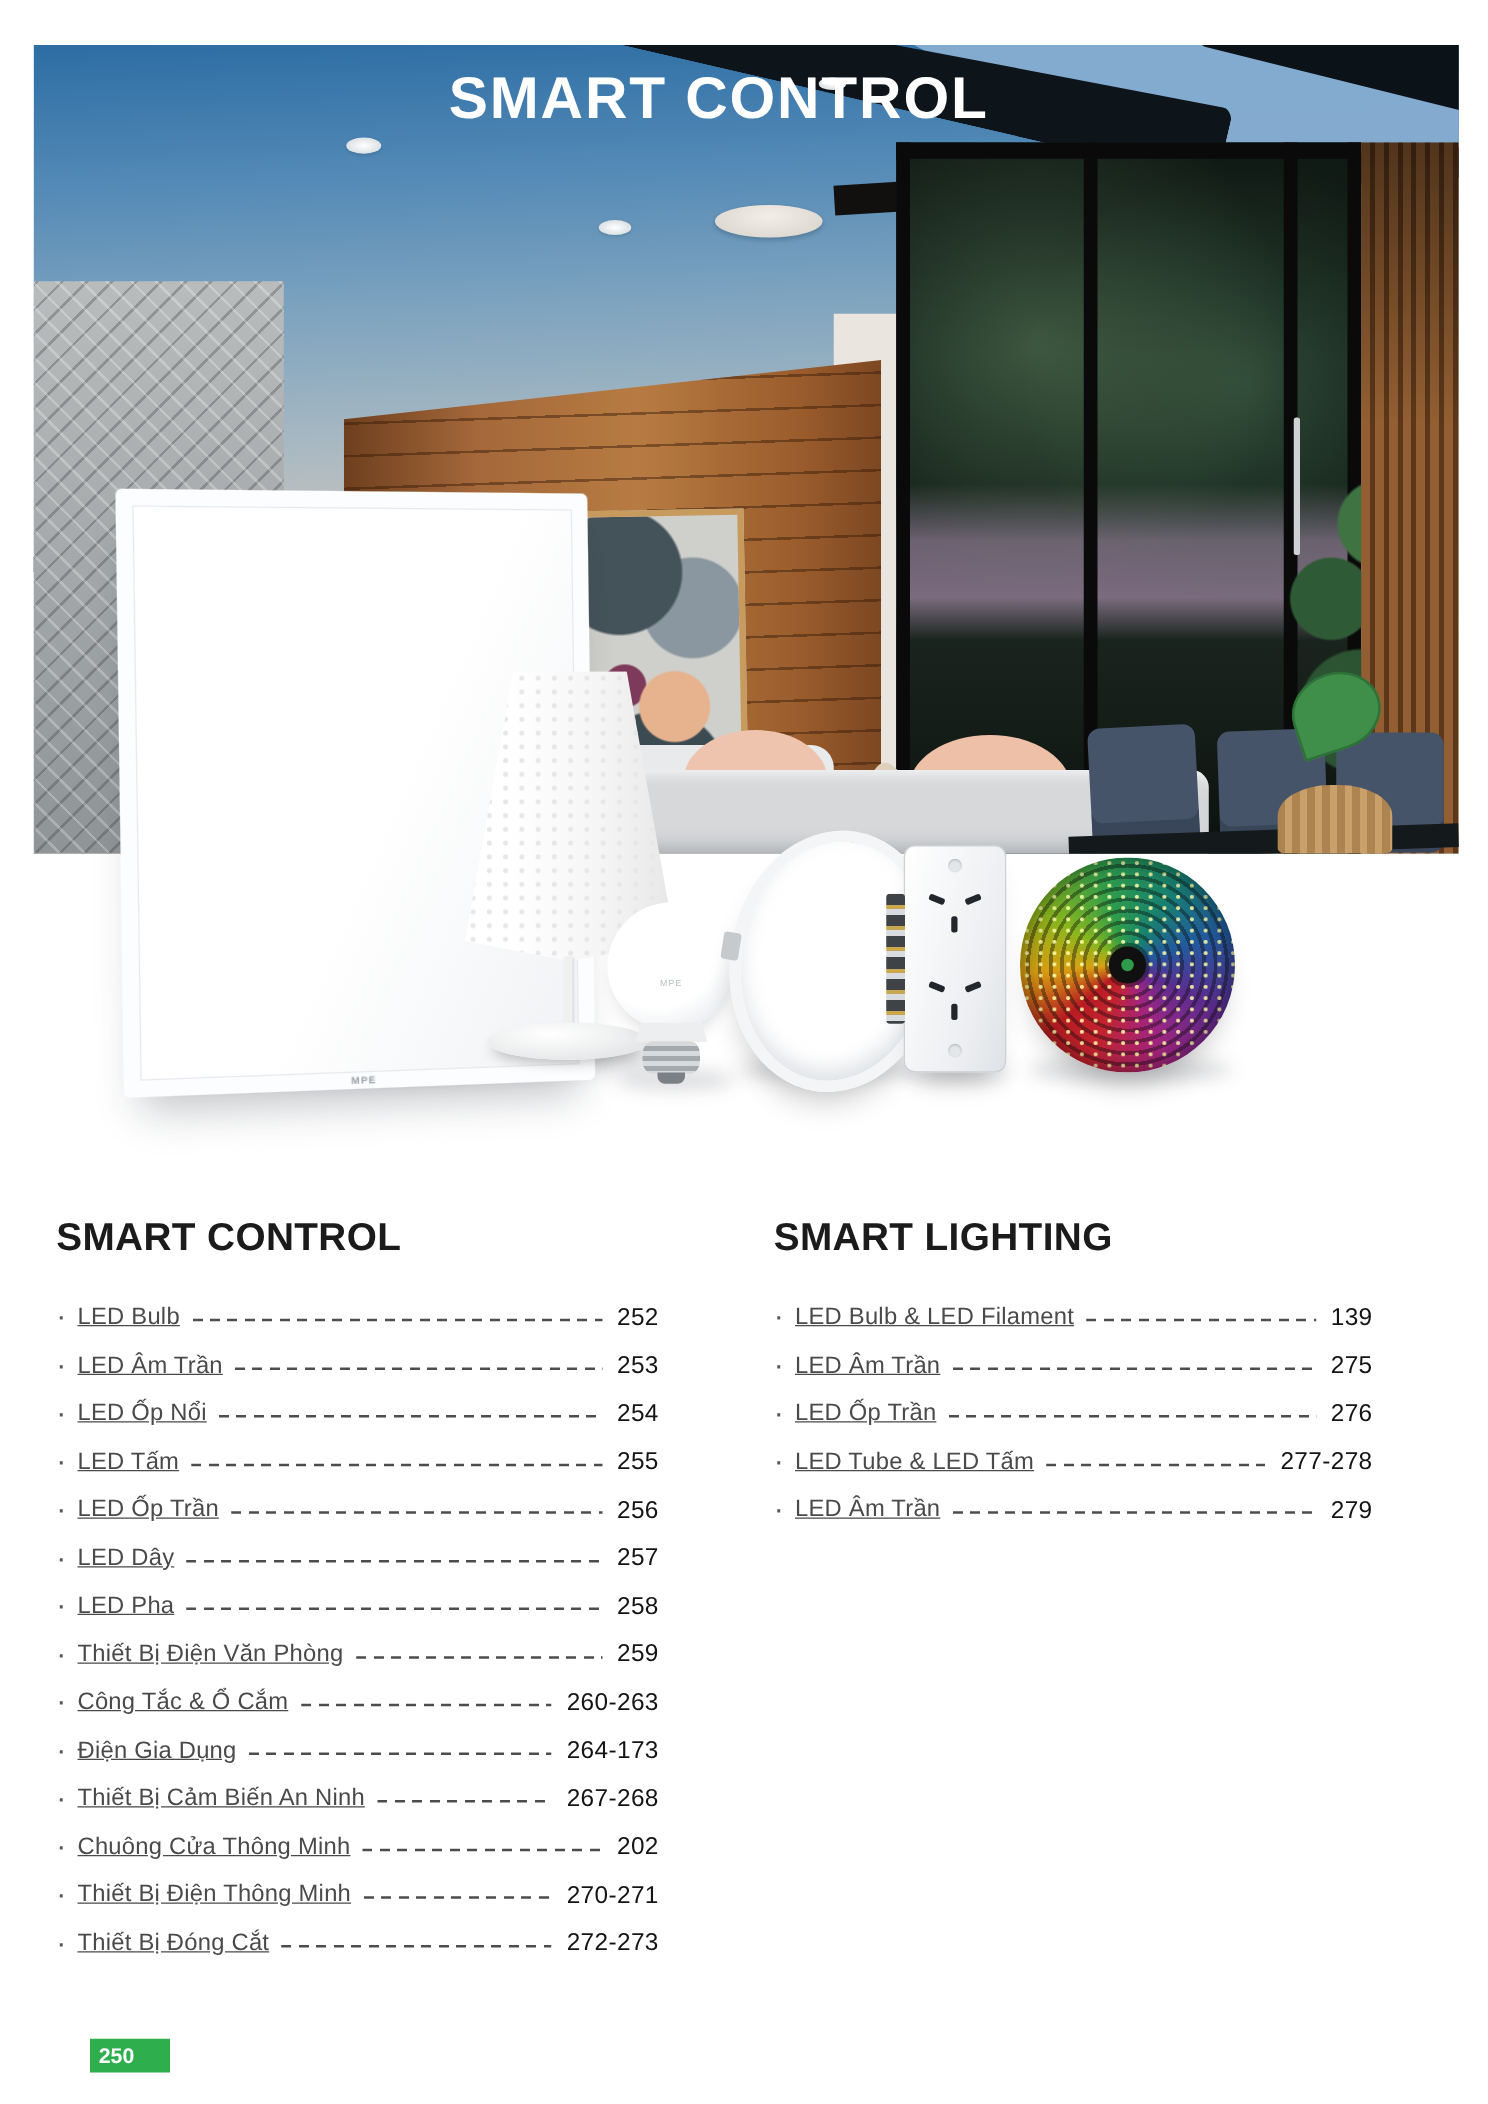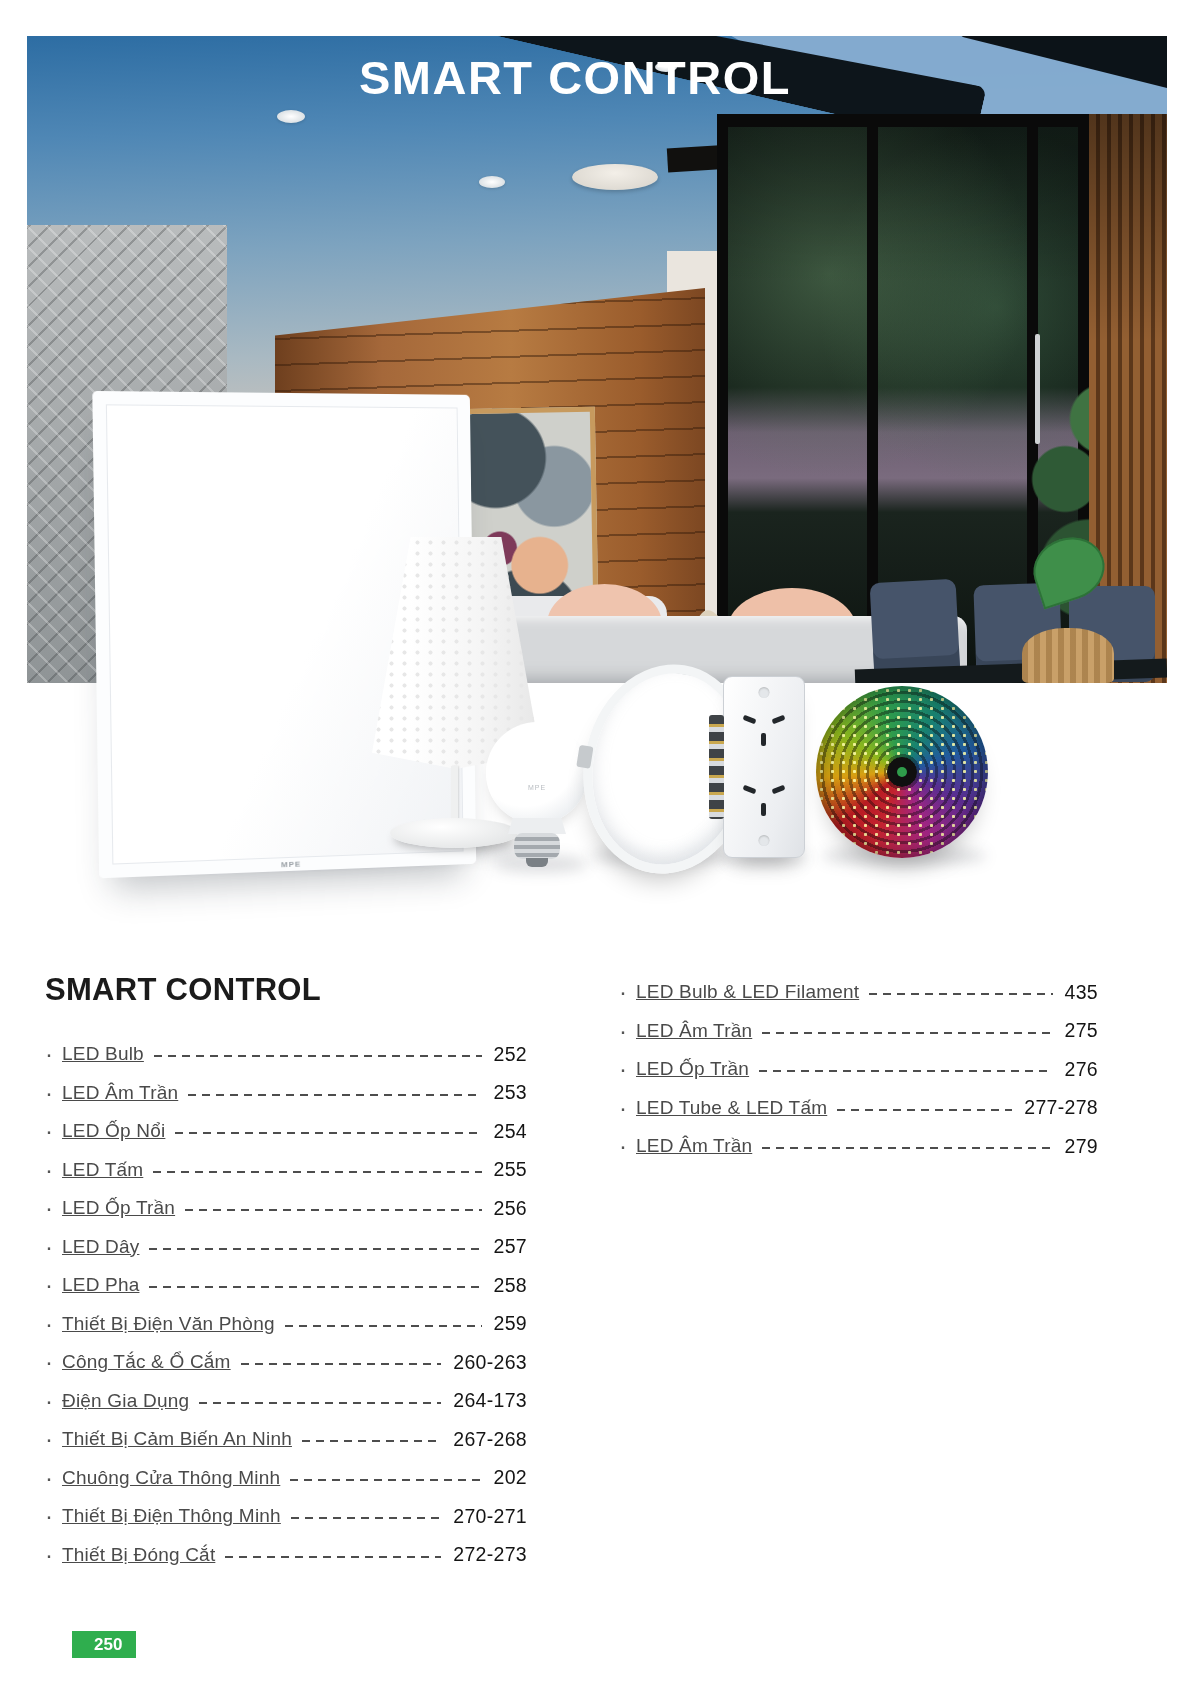--- a/index.html
+++ b/index.html
@@ -123,21 +123,21 @@
   .toc-heading{font-size:31px;line-height:34px;font-weight:bold;letter-spacing:.3px;color:#1b1b1b;margin:0 0 28px 0;}
   .toc-heading:not(:first-child){margin-top:118px;}
   .toc-row{display:flex;align-items:center;height:38.5px;font-size:19px;color:#4a4a4a;}
   .toc-row .bullet{font-size:24px;line-height:1;margin-right:9px;color:#555;}
   .toc-row .label{white-space:nowrap;letter-spacing:.2px;text-decoration:underline;}
   .toc-row .leader{flex:1;height:2px;margin:4px 12px 0 10px;
      background:repeating-linear-gradient(90deg,#4d4d4d 0 8px,transparent 8px 14px);}
   .toc-row .pages{font-weight:normal;font-size:19.5px;color:#141414;letter-spacing:.3px;white-space:nowrap;}
   
   .page-badge{position:absolute;left:72px;top:1631px;width:64px;height:27px;background:#2fae4e;
-     color:#fff;font-weight:bold;font-size:17px;line-height:27px;padding-left:22px;box-sizing:border-box;}
+     color:#fff;font-weight:bold;font-size:17px;line-height:27px;padding-left:7px;box-sizing:border-box;}
 </style>
 </head>
 <body>
 
 <div id="page">
 
   <div class="hero">
     <div class="sky"></div>
     <div class="skylight"></div>
     <div class="blade-a"></div>
@@ -311,26 +311,27 @@
         </div>
         <div class="toc-row">
           <span class="bullet">·</span>
           <span class="label">Thiết Bị Đóng Cắt</span>
           <span class="leader"></span>
           <span class="pages">272-273</span>
         </div>
       </div>
     </div>
   <div class="toc-col" id="toc-right">
+      <div class="toc-heading">SMART LIGHTING</div>
       <div class="toc-list">
         <div class="toc-row">
           <span class="bullet">·</span>
           <span class="label">LED Bulb &amp; LED Filament</span>
           <span class="leader"></span>
-          <span class="pages">435</span>
+          <span class="pages">139</span>
         </div>
         <div class="toc-row">
           <span class="bullet">·</span>
           <span class="label">LED Âm Trần</span>
           <span class="leader"></span>
           <span class="pages">275</span>
         </div>
         <div class="toc-row">
           <span class="bullet">·</span>
           <span class="label">LED Ốp Trần</span>

